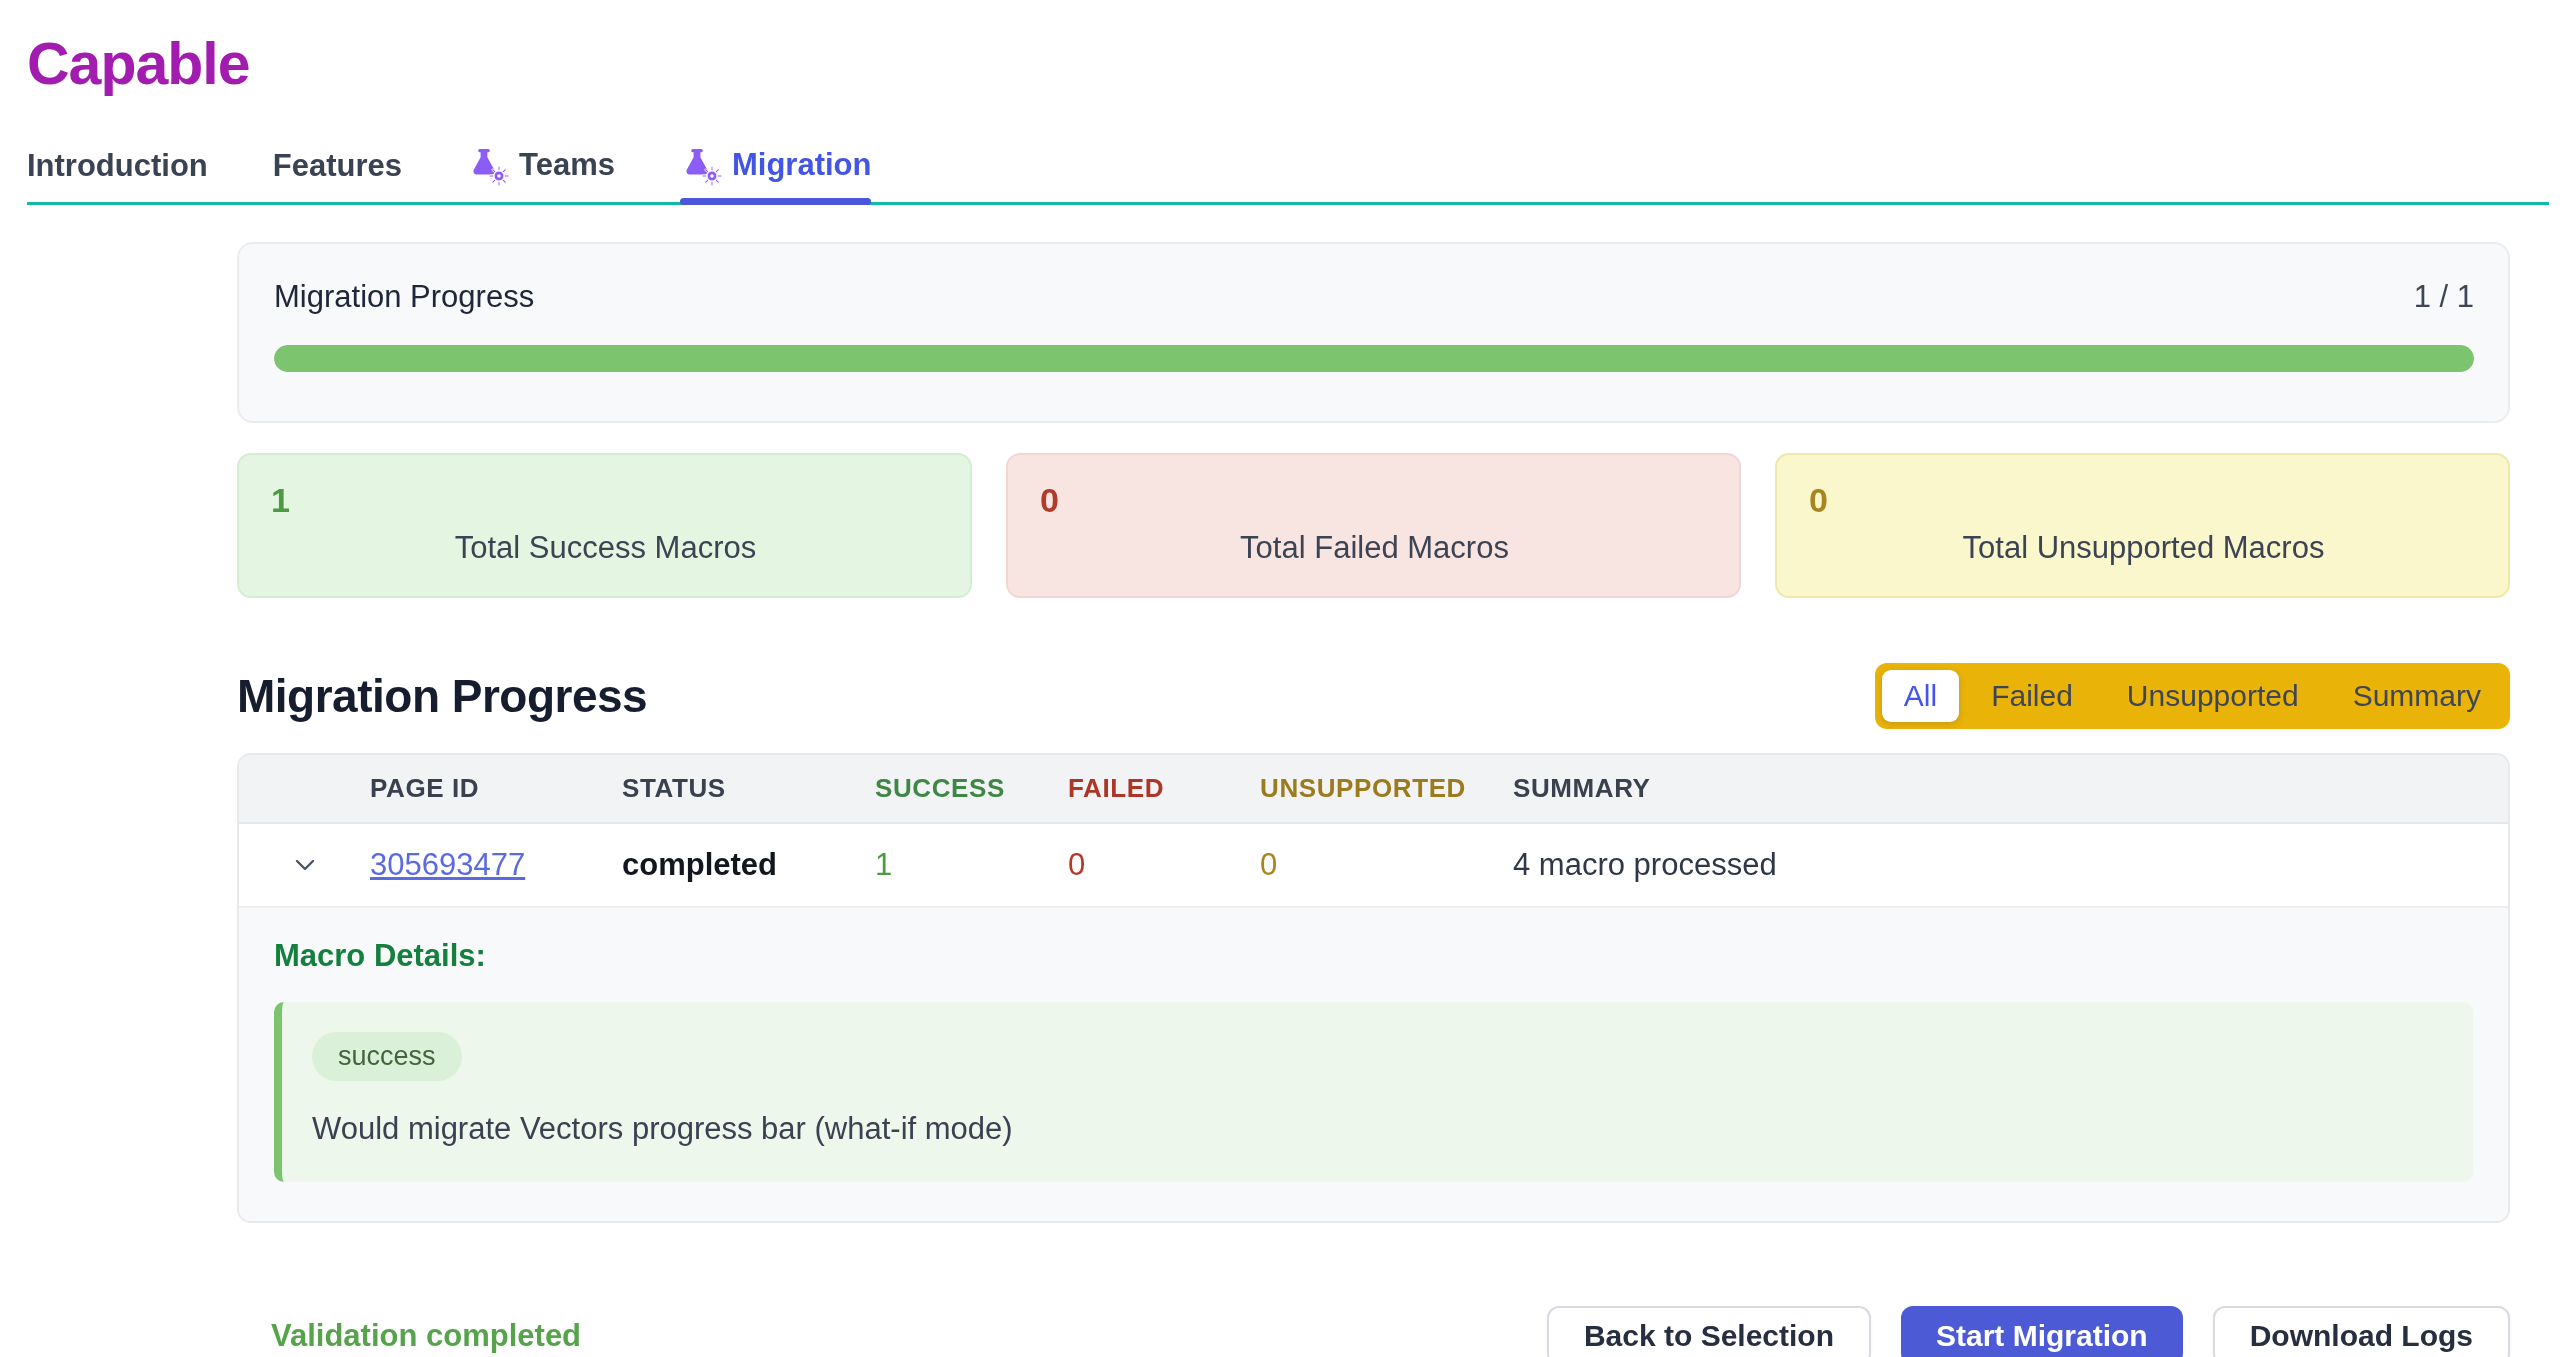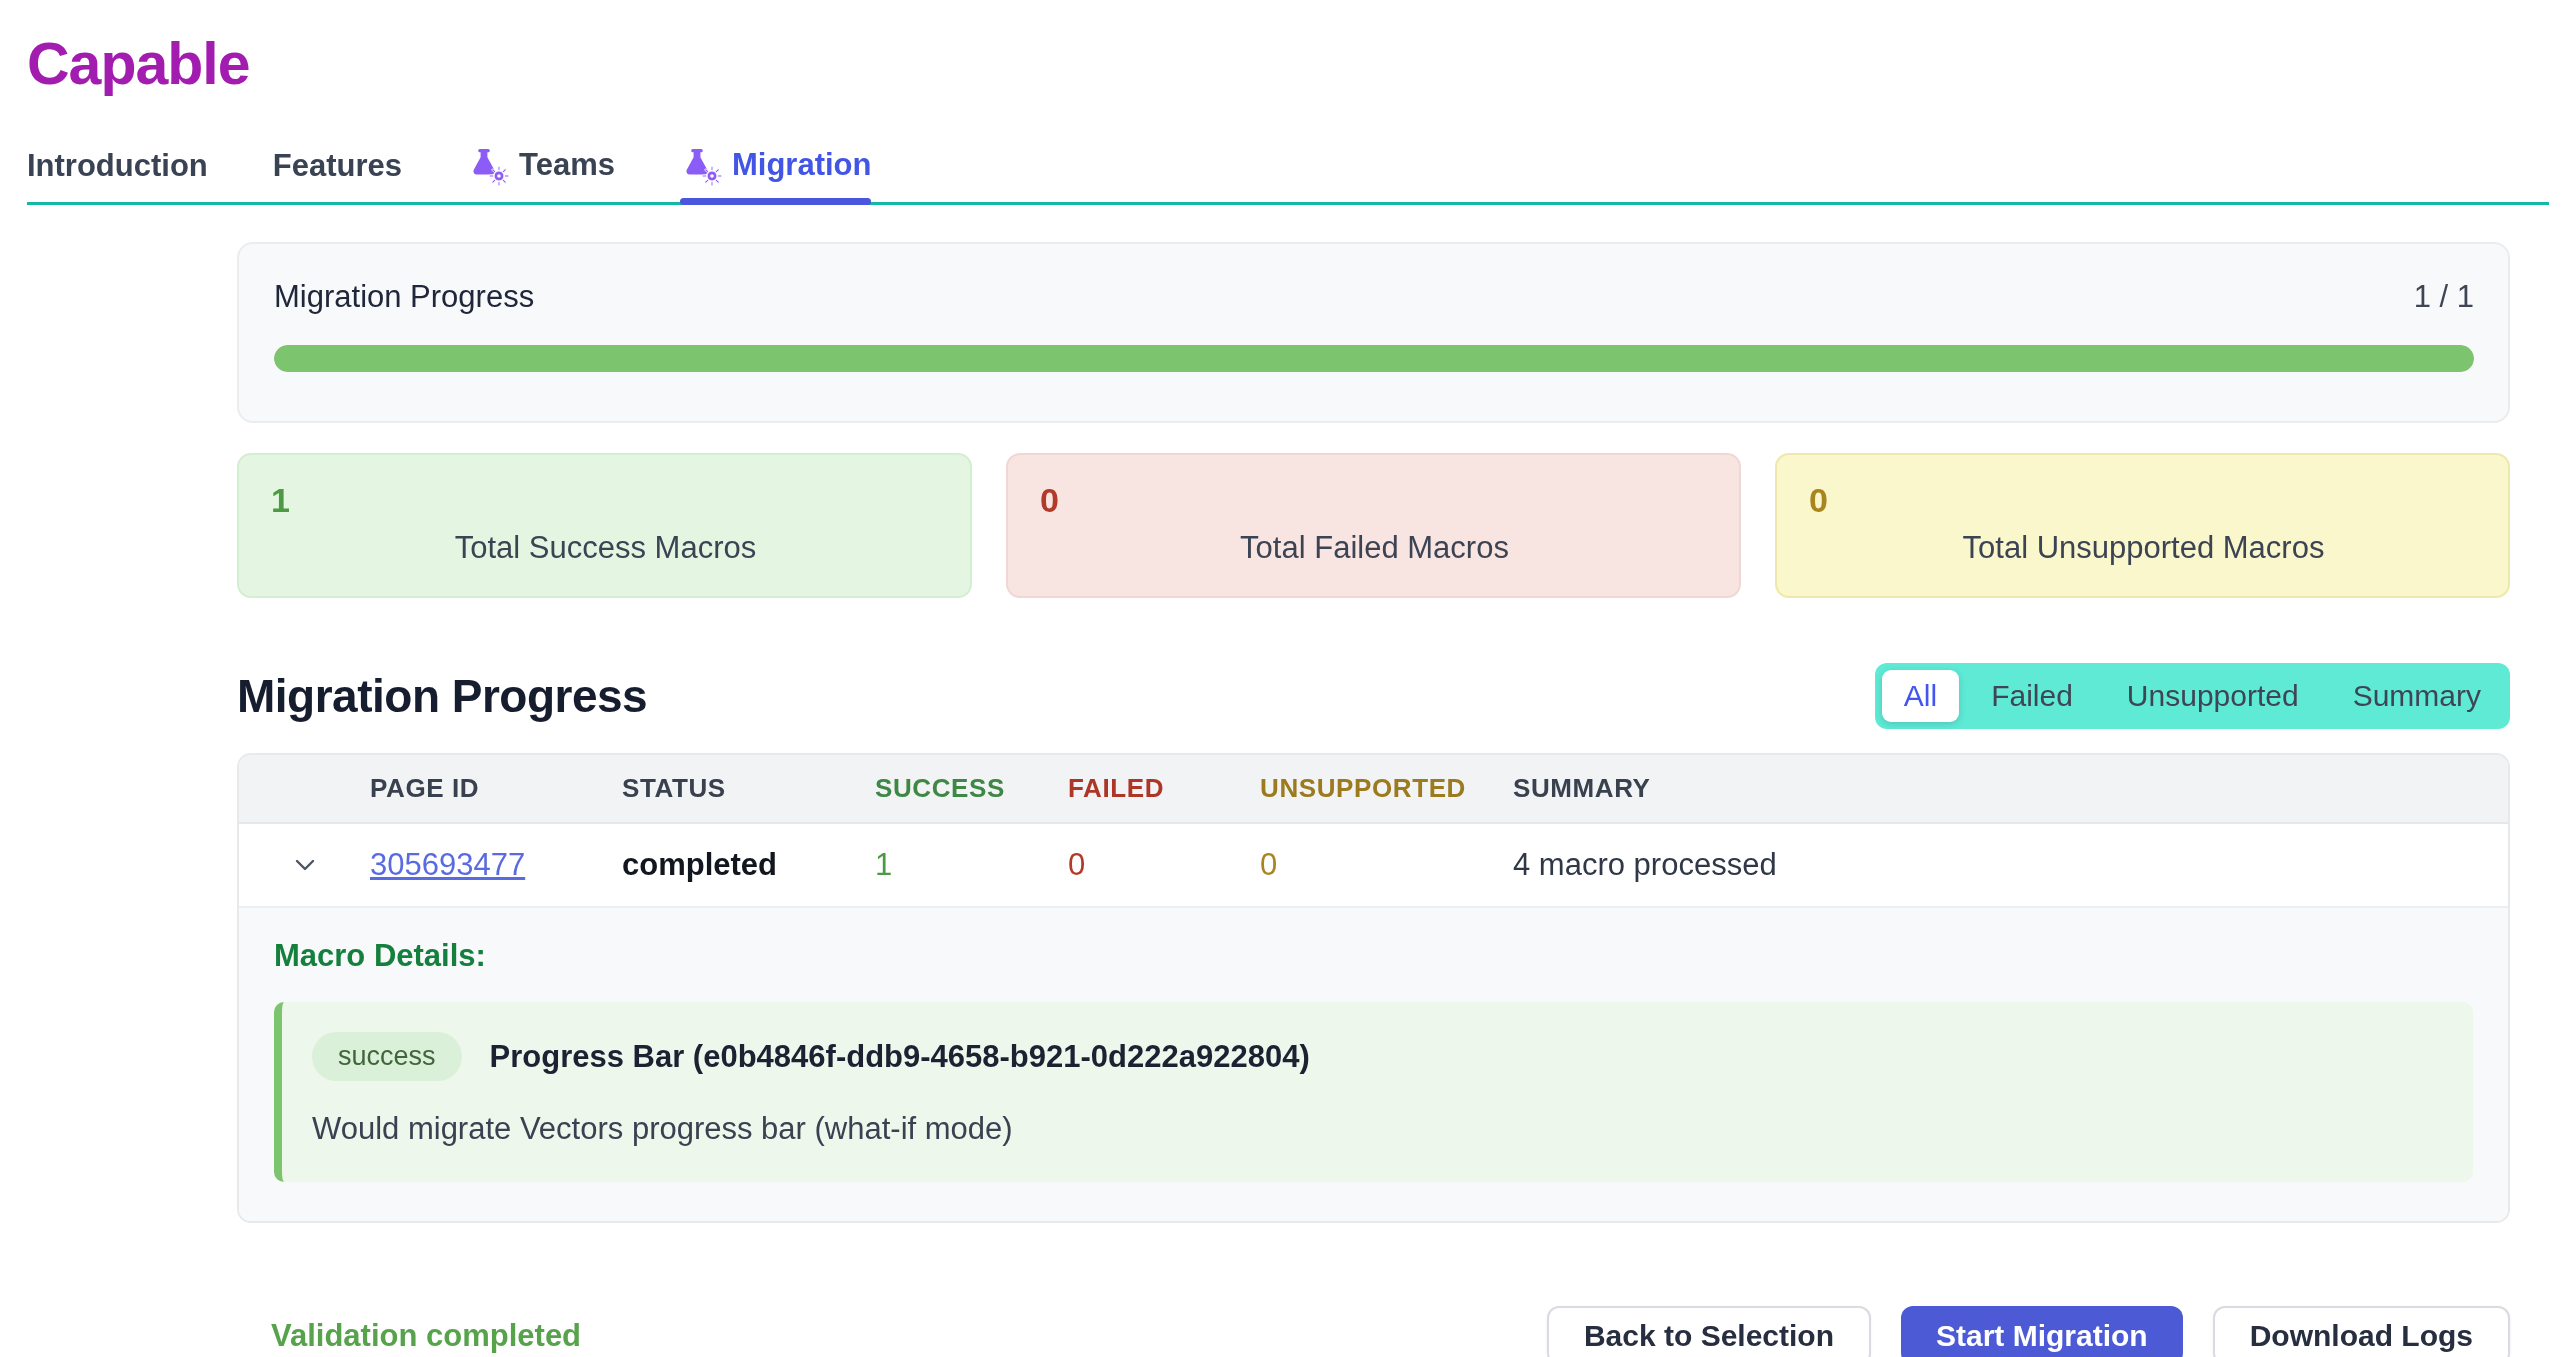--- a/index.html
+++ b/index.html
@@ -40,21 +40,21 @@
   .stat.success{background:#e4f6e2;border:2px solid #d4eed1;}
   .stat.success .stat-value{color:#4c9a41;}
   .stat.failed{background:#f8e5e2;border:2px solid #f0d7d3;}
   .stat.failed .stat-value{color:#b23a2a;}
   .stat.unsupported{background:#f9f7cb;border:2px solid #efe8ad;}
   .stat.unsupported .stat-value{color:#a8851e;}
 
   
   .section-head{display:flex;justify-content:space-between;align-items:center;margin-top:65px;}
   .section-head h2{margin:0;font-size:46px;font-weight:bold;color:#161d2e;letter-spacing:-0.5px;}
-  .segmented{display:flex;align-items:center;gap:10px;background:#5eead4;border-radius:12px;padding:7px;}
+  .segmented{display:flex;align-items:center;gap:10px;background:#eab308;border-radius:12px;padding:7px;}
   .seg{border:none;background:transparent;font-family:inherit;font-size:30px;color:#3e4656;padding:9px 22px;border-radius:9px;cursor:pointer;}
   .seg.active{background:#ffffff;color:#4355ee;box-shadow:0 2px 7px rgba(30,40,90,0.18);font-weight:normal;}
 
   
   .table{margin-top:24px;border:2px solid #e7e9ec;border-radius:14px;overflow:hidden;background:#ffffff;}
   .thead,.trow{display:grid;grid-template-columns:131px 252px 253px 193px 192px 253px 1fr;align-items:center;}
   .thead{background:#f1f3f5;border-bottom:2px solid #e5e7ea;padding:18px 0;}
   .th{font-size:26px;font-weight:bold;letter-spacing:0.6px;color:#39414f;}
   .th.green{color:#3e8745;}
   .th.red{color:#ad3626;}
@@ -210,21 +210,20 @@
         <div class="td td-fail">0</div>
         <div class="td td-unsup">0</div>
         <div class="td td-summary">4 macro processed</div>
       </div>
 
       <div class="details">
         <div class="details-title">Macro Details:</div>
         <div class="entry">
           <div class="entry-head">
             <span class="badge">success</span>
-            <span class="entry-title">Progress Bar (e0b4846f-ddb9-4658-b921-0d222a922804)</span>
           </div>
           <div class="entry-desc">Would migrate Vectors progress bar (what-if mode)</div>
         </div>
       </div>
     </div>
 
     <div class="footer">
       <div class="status">Validation completed</div>
       <div class="btns">
         <button class="btn secondary">Back to Selection</button>

